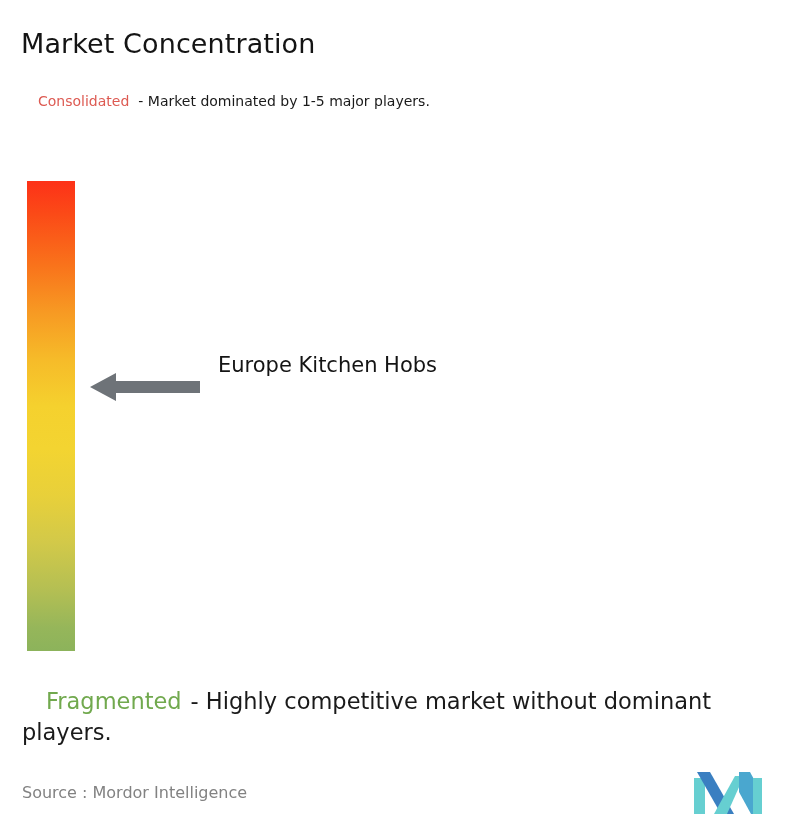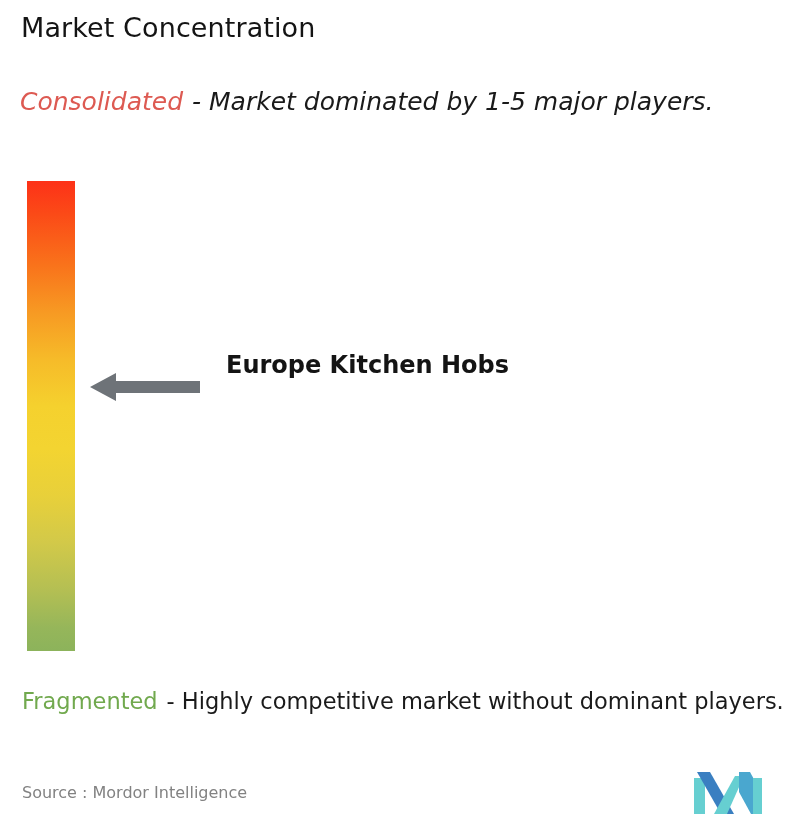--- a/index.html
+++ b/index.html
@@ -22,39 +22,38 @@
     width: 796px;
     height: 834px;
     background: #ffffff;
     overflow: hidden;
   }
 
   
   .title {
     position: absolute;
     left: 21px;
-    top: 12px;
+    top: 28px;
     font-size: 27px;
     font-weight: 400;
     color: #141414;
     letter-spacing: 0.1px;
     white-space: nowrap;
   }
 
   
   .caption-top {
     position: absolute;
-    left: 20px;
+    left: 38px;
     top: 86px;
     width: 742px;
-    font-size: 25px;
+    font-size: 14px;
     font-weight: 400;
     color: #1a1a1a;
     line-height: 31px;
-    font-style: italic;
   }
   .kw-consolidated {
     color: #dd5a52;
   }
   .caption-sep {
     display: inline-block;
     width: 9px;
   }
 
   
@@ -91,42 +90,43 @@
   }
   .arrow {
     position: absolute;
     left: 0;
     top: 22px;
     width: 110px;
     height: 34px;
   }
   .annotation-label {
     position: absolute;
-    left: 136px;
+    left: 128px;
     top: 0;
     width: 420px;
-    font-size: 24px;
-    font-weight: 700;
+    font-size: 21px;
+    font-weight: 400;
     color: #141414;
     line-height: 35px;
   }
 
   
   .caption-bottom {
     position: absolute;
     left: 22px;
     top: 686px;
     width: 762px;
     font-size: 22.5px;
     font-weight: 400;
     color: #1a1a1a;
     line-height: 31px;
   }
   .kw-fragmented {
     color: #71a94e;
+    margin-left: 24px;
   }
 
   
   .source-text {
     position: absolute;
     left: 22px;
     top: 783px;
     font-size: 16px;
     font-weight: 400;
     color: #828282;

